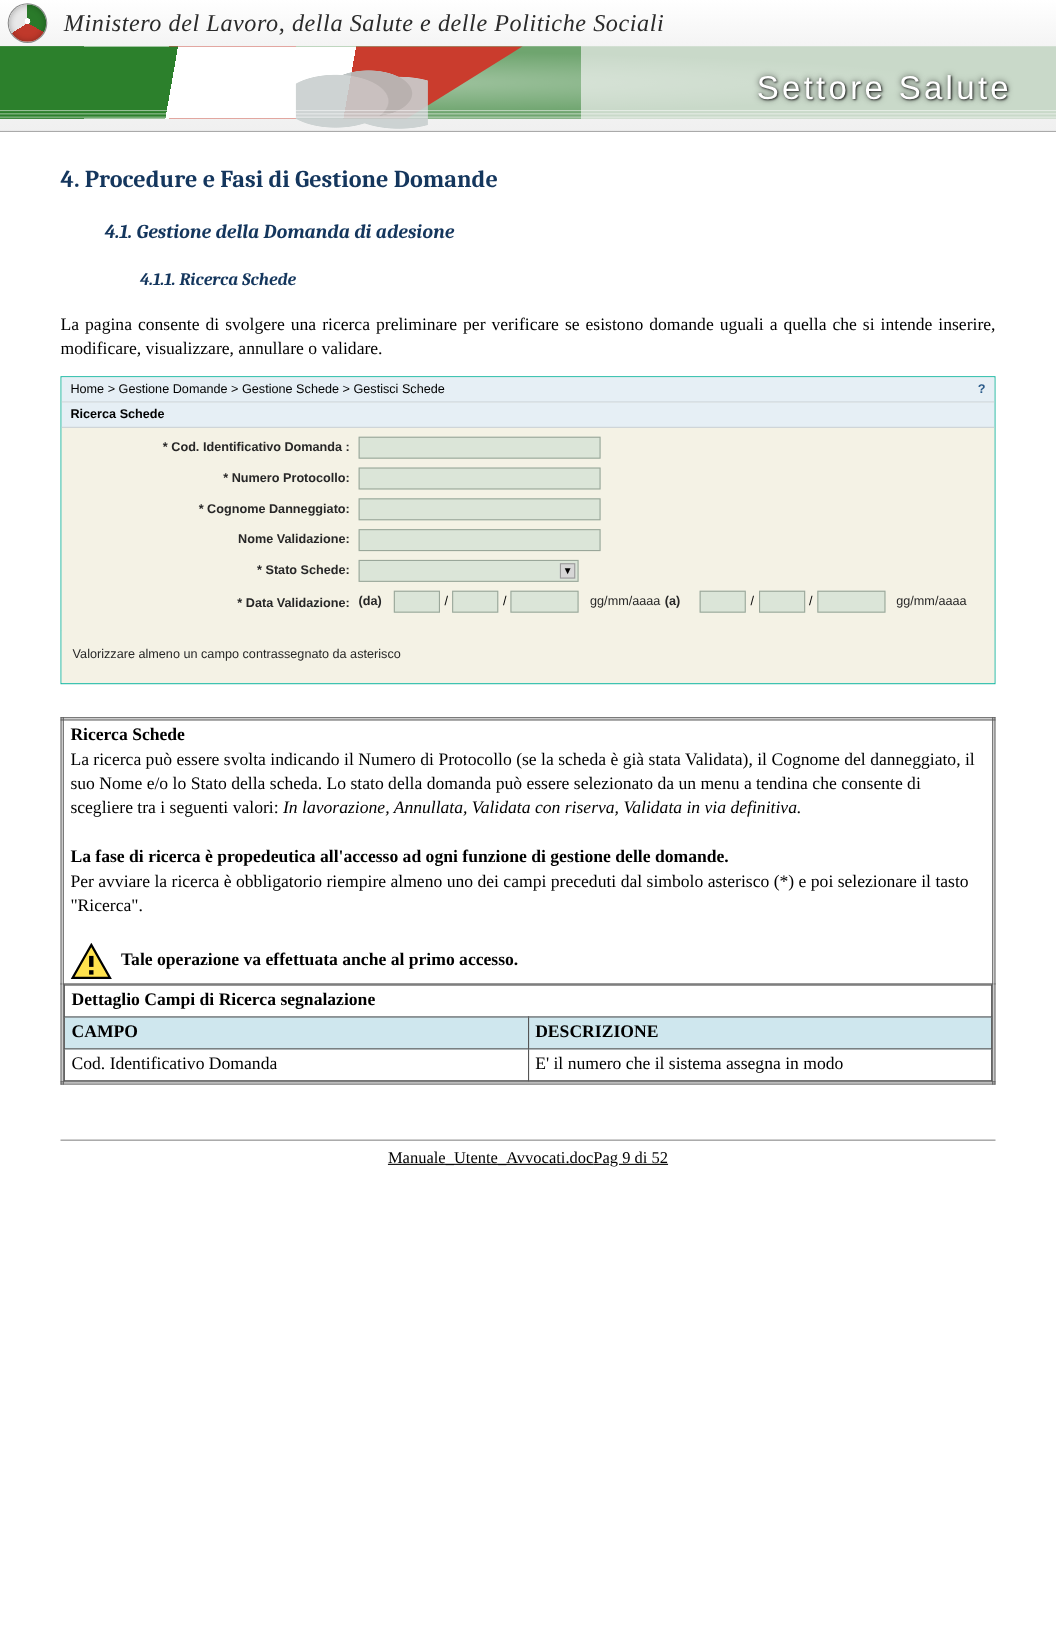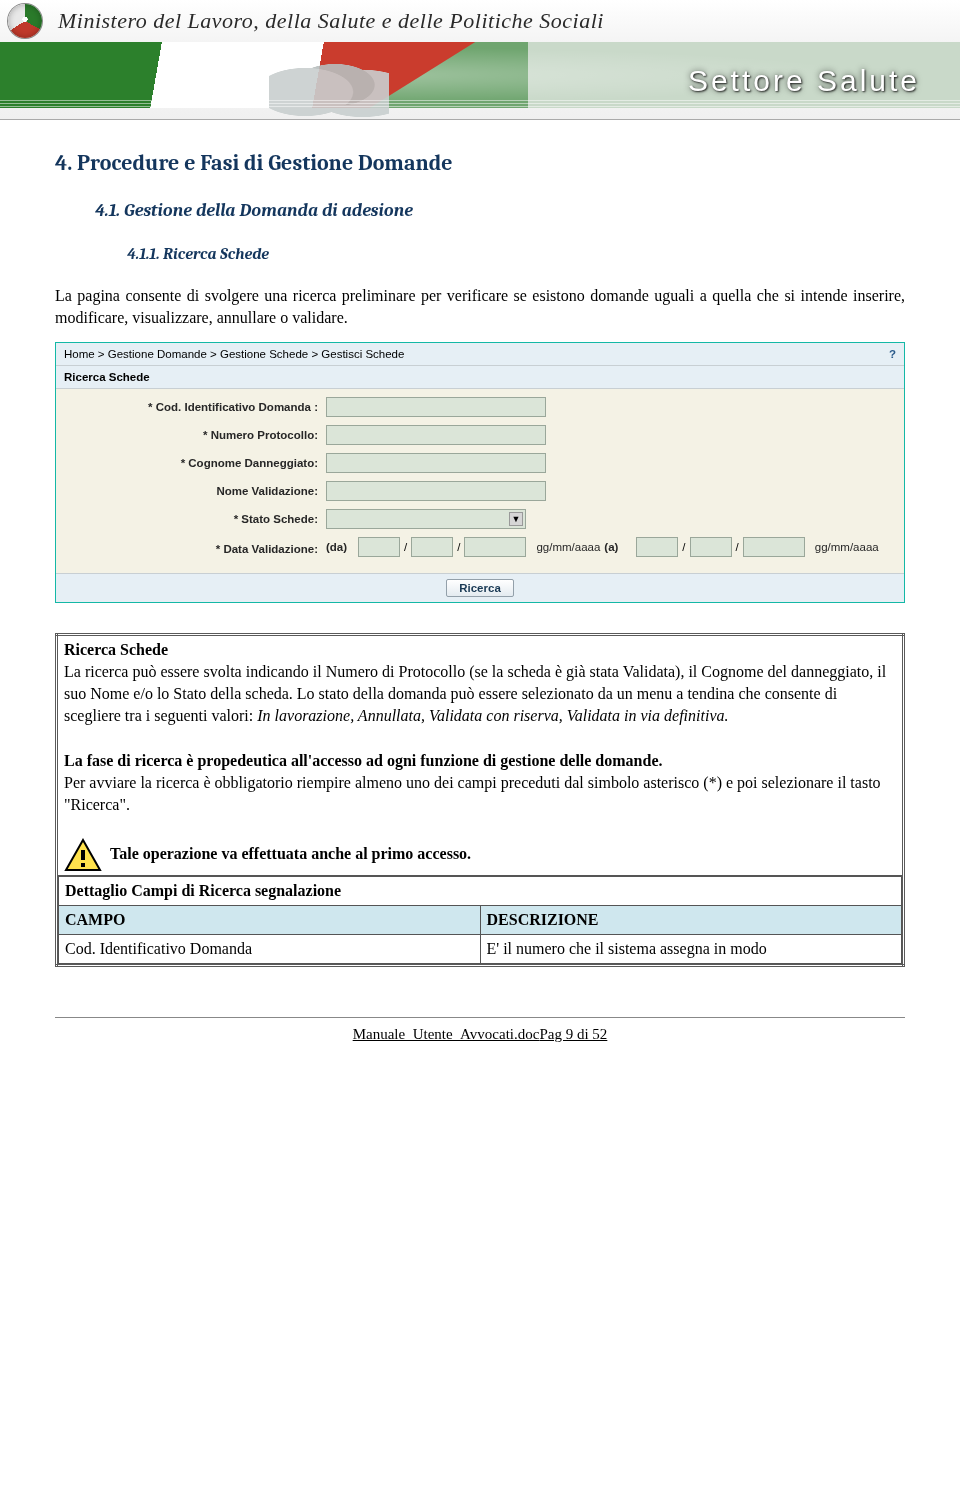--- a/index.html
+++ b/index.html
@@ -318,24 +318,22 @@
             <span>/</span>
             <span class="date-box"></span>
             <span>/</span>
             <span class="date-box year"></span>
             <span class="date-fmt">gg/mm/aaaa</span>
           </div>
         </div>
       </div>
     </div>
 
-
-    <div class="btn-row">
-      <span class="btn">Ricerca</span>
-    </div>
+    <div class="note">Valorizzare almeno un campo contrassegnato da asterisco</div>
+
   </div>
 
   <table class="outer">
     <tbody>
         <tr>
           <td class="box-cell">
       <div class="bold">Ricerca Schede</div>
       <div>
         <span>La ricerca può essere svolta indicando il Numero di Protocollo (se la scheda è già stata Validata), il Cognome del danneggiato, il suo Nome e/o lo Stato della scheda. Lo stato della domanda può essere selezionato da un menu a tendina che consente di scegliere tra i seguenti valori: </span><span class="italic">In lavorazione, Annullata, Validata con riserva, Validata in via definitiva.</span>
       </div>

